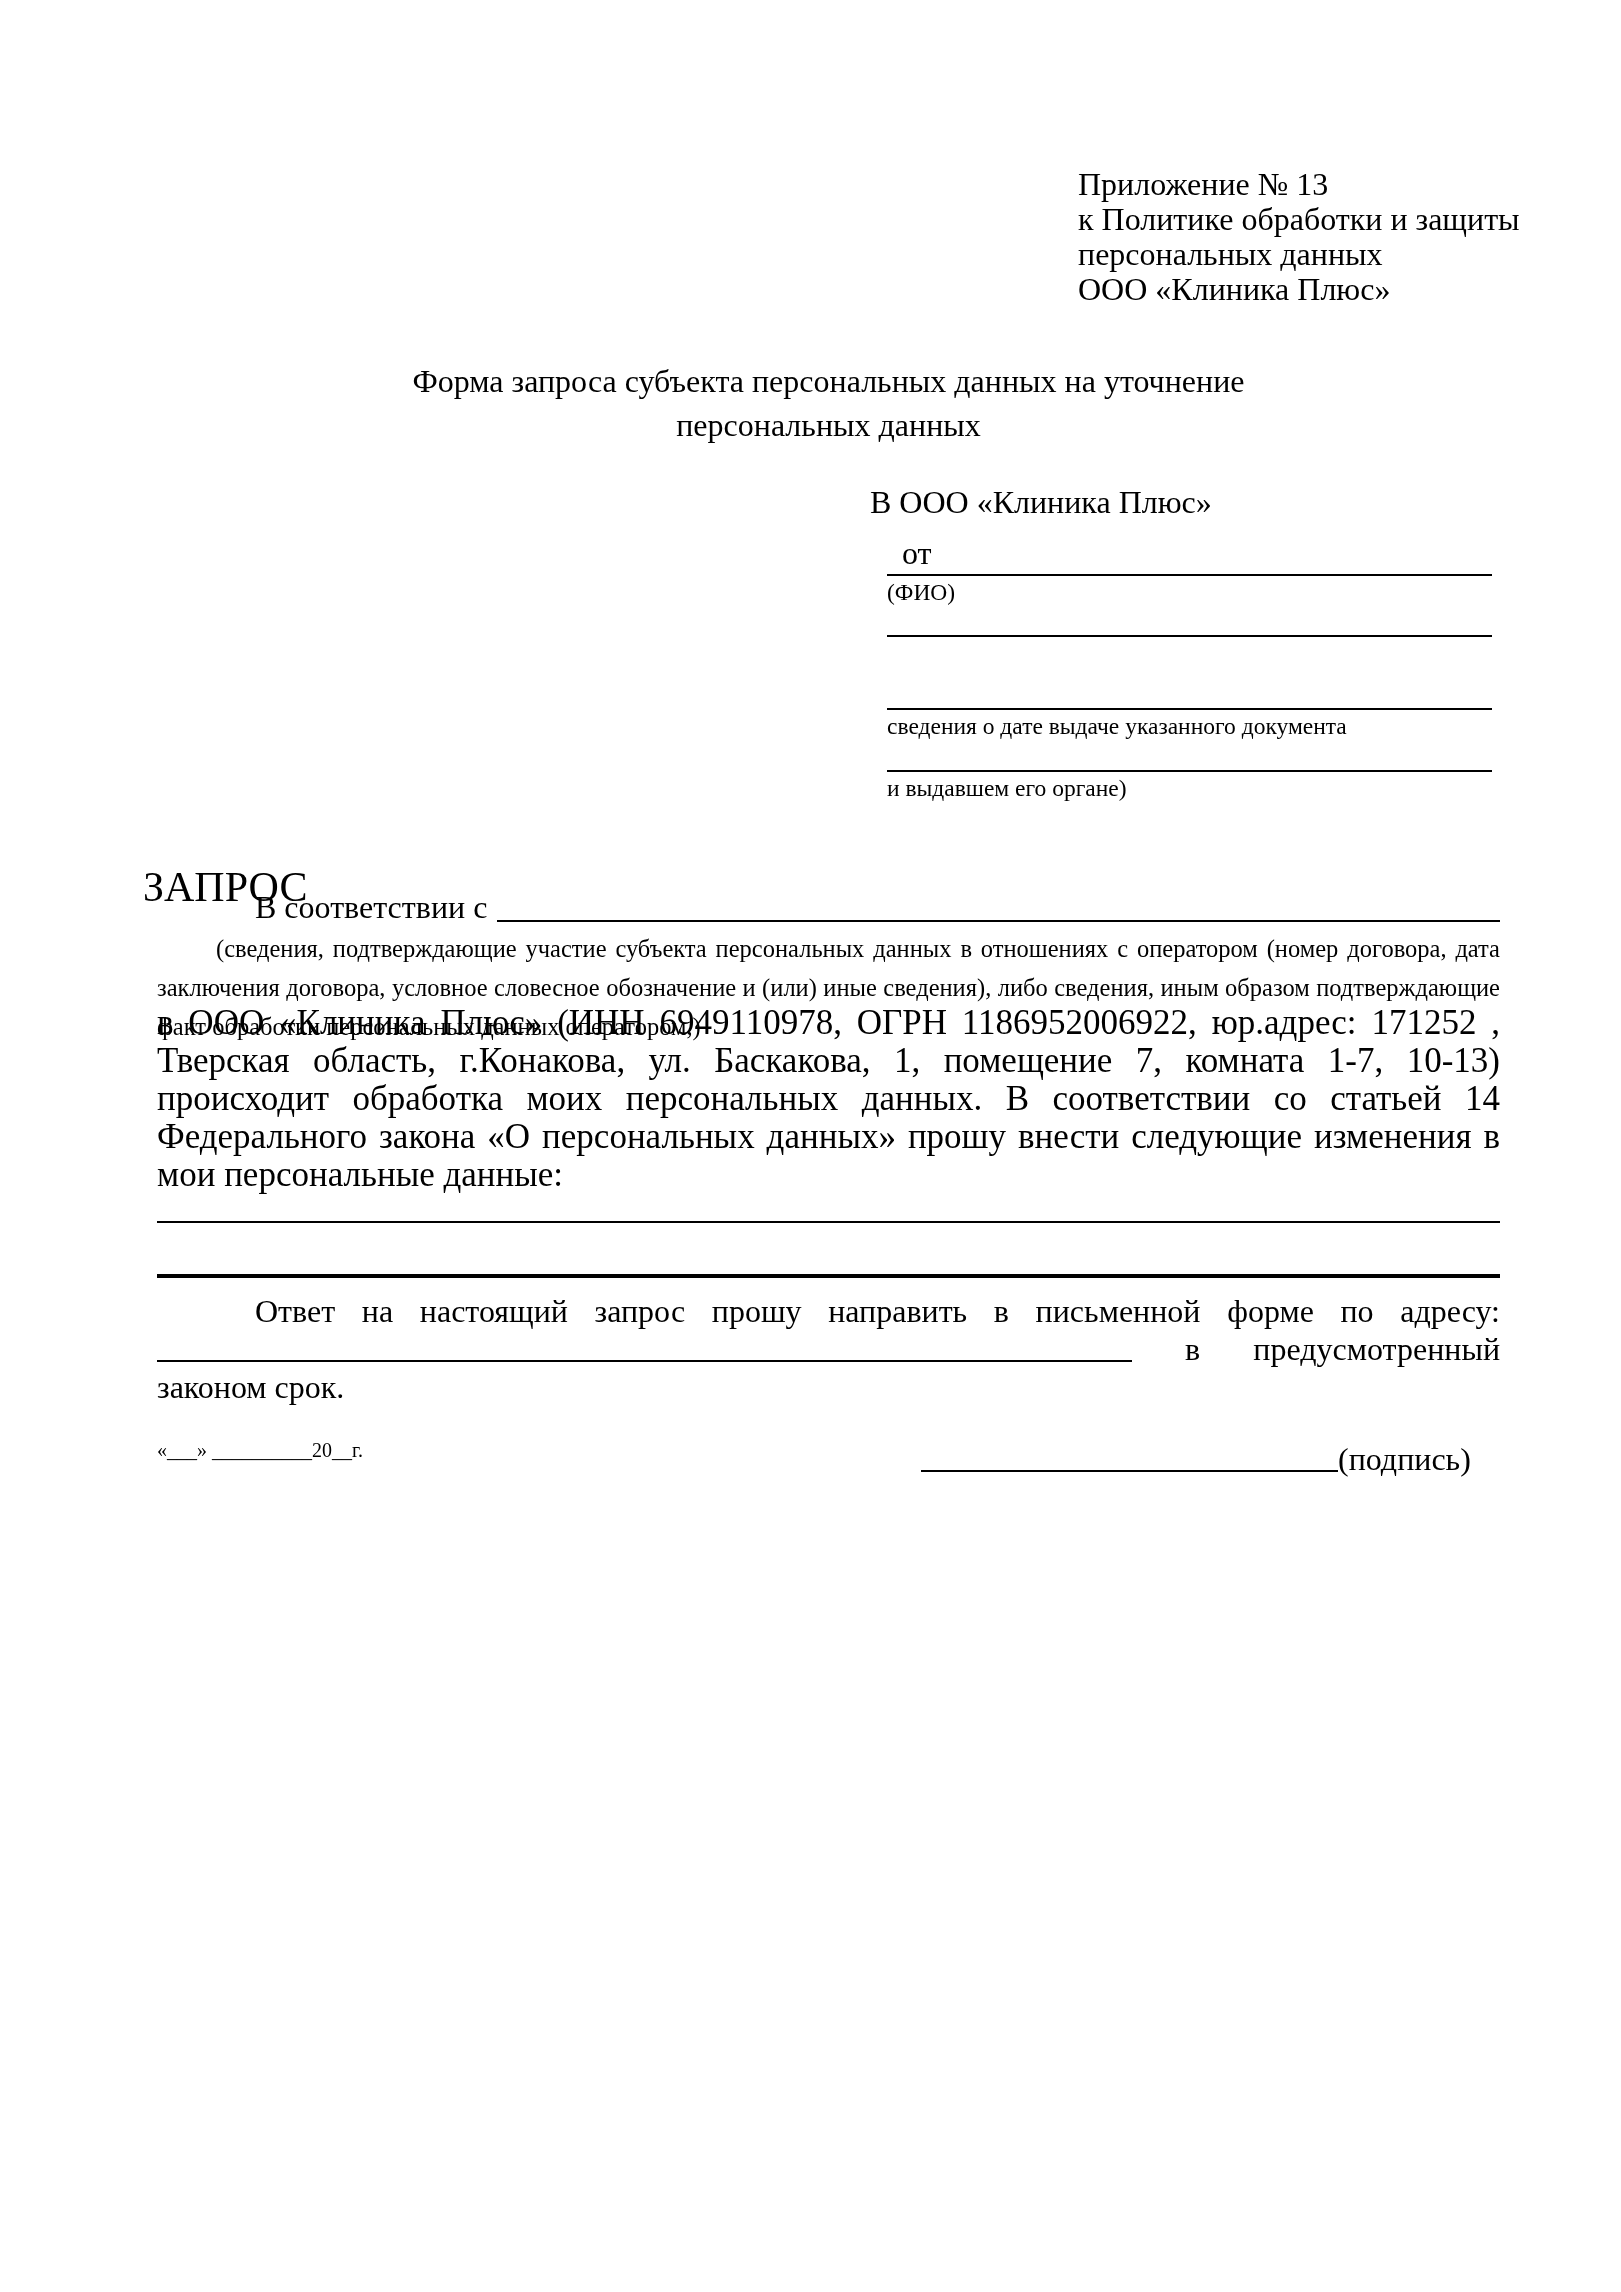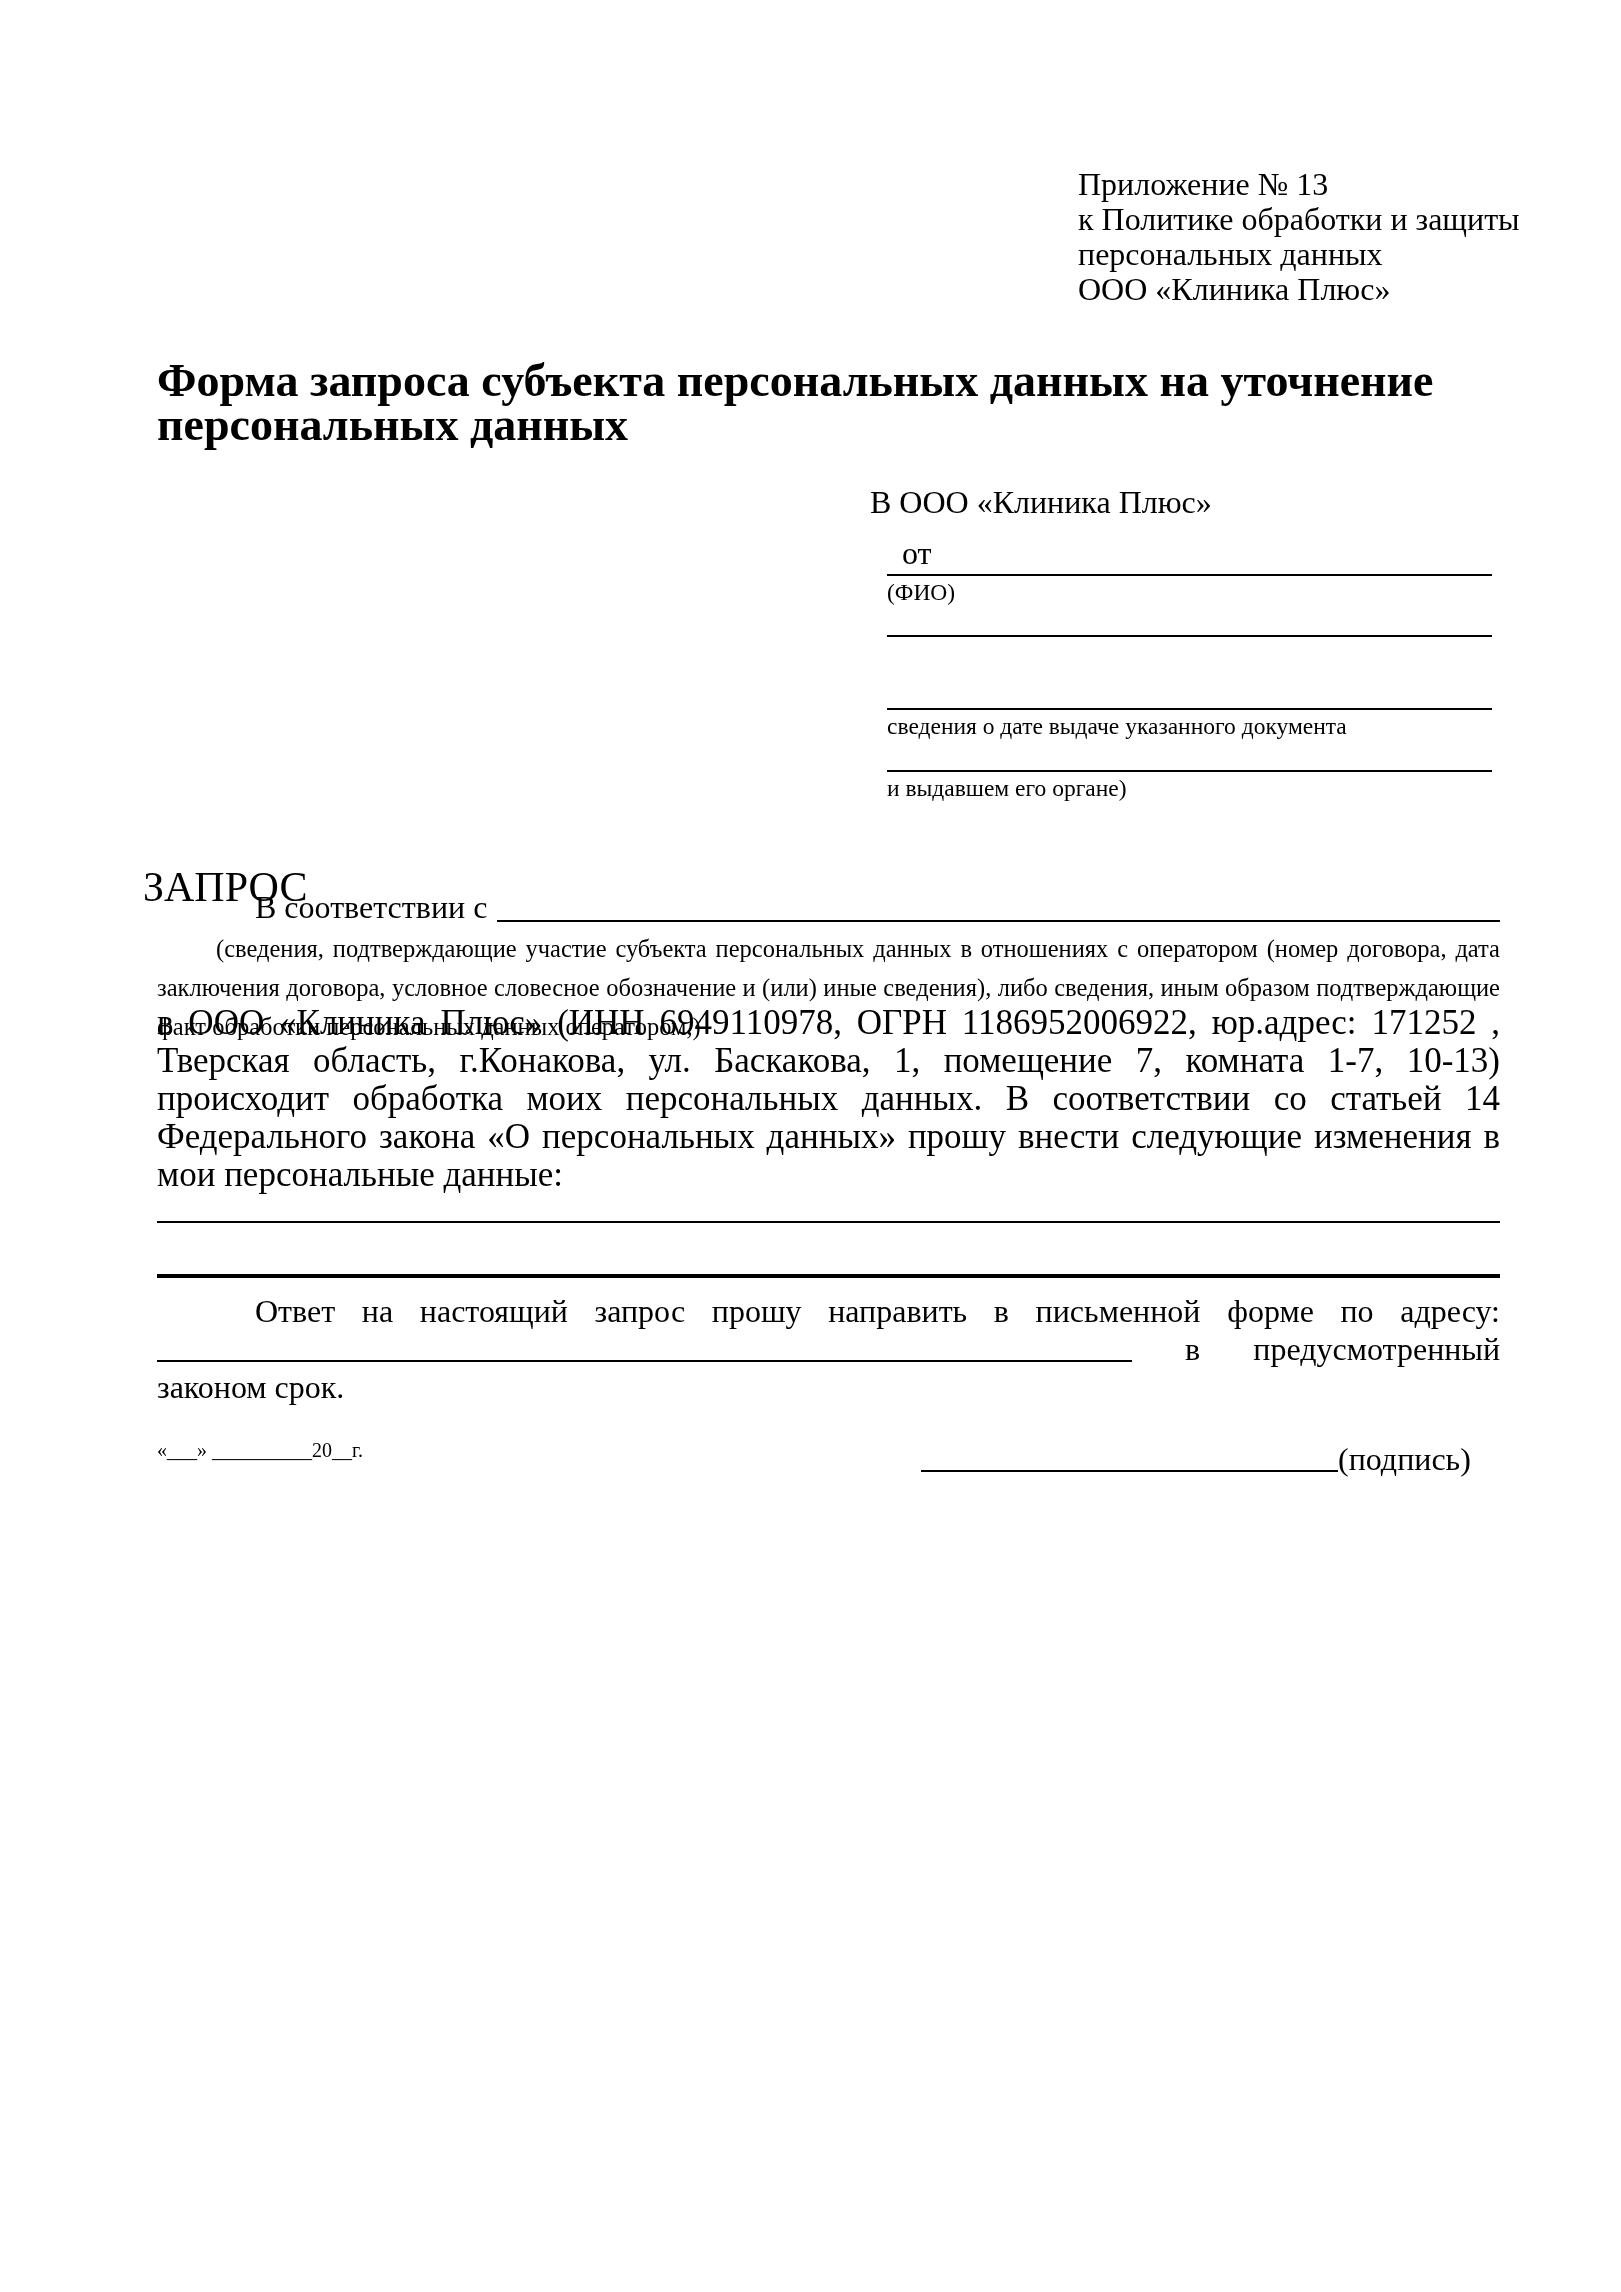--- a/index.html
+++ b/index.html
@@ -14,22 +14,23 @@
   }
   .annex {
     position: absolute;
     left: 1078px; top: 167px;
     font-size: 32px; line-height: 35px;
     white-space: nowrap;
   }
   .title {
     position: absolute;
     left: 157px; top: 359px; width: 1343px;
-    font-weight: bold;
-    font-size: 46px; line-height: 44px;
+    text-align: center;
+    font-weight: normal;
+    font-size: 32px; line-height: 44px;
   }
   .to-line {
     position: absolute;
     left: 870px; top: 484px;
     font-size: 32px; white-space: nowrap;
   }
   .from-label {
     position: absolute;
     left: 902px; top: 535px;
     font-size: 32px;

